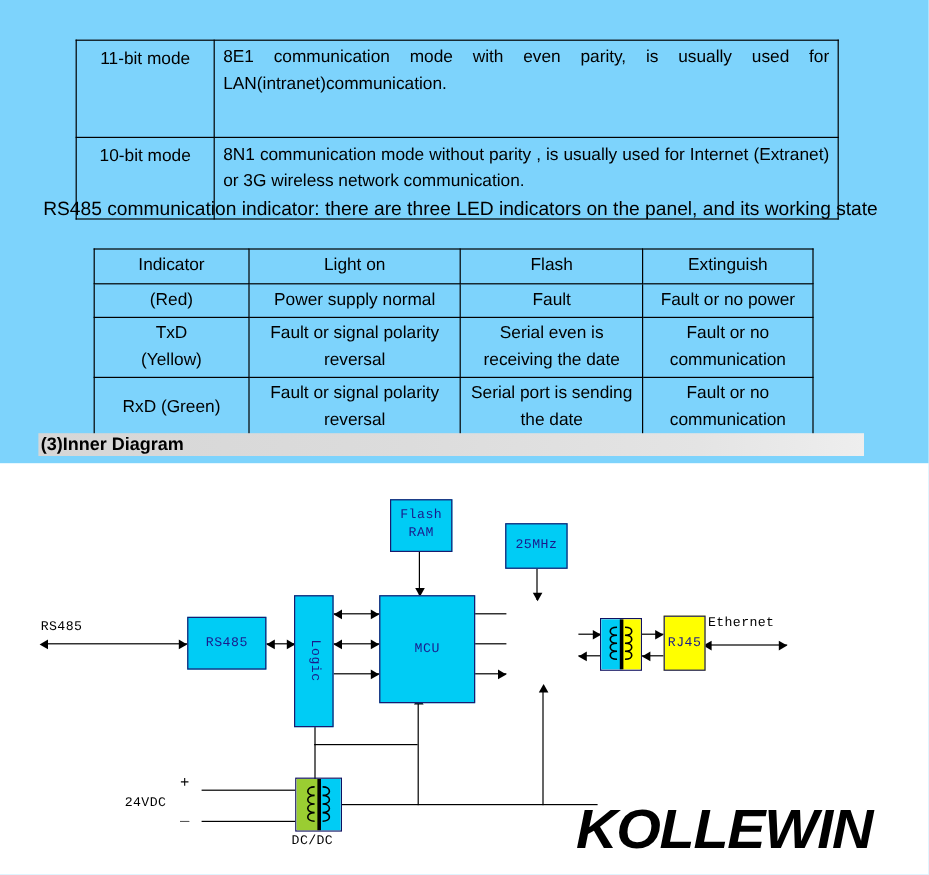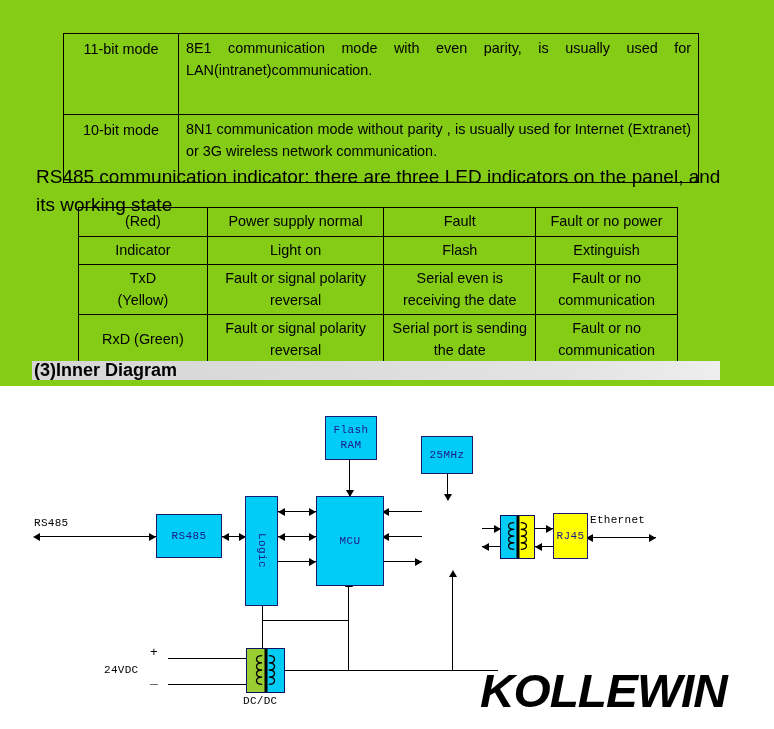--- a/index.html
+++ b/index.html
@@ -6,21 +6,21 @@
   html, body {
     margin: 0; padding: 0;
     width: 774px; height: 729px;
     background: #ffffff;
     font-family: "Liberation Sans", sans-serif;
     overflow: hidden;
   }
   #page {
     position: relative;
     width: 774px; height: 729px;
-    background: #84cc16;
+    background: #7dd3fc;
   }
 
   
   table.doc-table {
     position: absolute;
     border-collapse: collapse;
     font-family: "Liberation Sans", sans-serif;
     color: #000;
   }
   table.doc-table td {
@@ -44,21 +44,21 @@
     text-align-last: left;
   }
   #mode-table tr.r1 td { height: 81px; }
   #mode-table tr.r2 td { height: 68px; }
 
   
   #led-intro {
     position: absolute;
     left: 36px; top: 163px;
     width: 702px;
-    font-size: 19px;
+    font-size: 16px;
     line-height: 1.48;
     text-align: center;
     color: #000;
   }
   #led-intro .line1 { display: block; text-align: left; text-indent: 0; }
   #led-intro .line2 { display: block; text-align: center; }
 
   
   #indicator-table { left: 78px; top: 207px; width: 600px; }
   #indicator-table td {
@@ -77,21 +77,21 @@
   
   #section-heading {
     position: absolute;
     left: 32px; top: 361px;
     width: 688px; height: 19px;
     background: linear-gradient(to right, #d6d6d6 0%, #dcdcdc 45%, #e4e4e4 80%, #eeeeee 100%);
   }
   #section-heading .htext {
     position: absolute;
     left: 2px; top: 0px;
-    font-size: 18px;
+    font-size: 15px;
     font-weight: bold;
     color: #000;
     line-height: 19px;
     white-space: nowrap;
   }
 
   
   #diagram {
     position: absolute;
     left: 0; top: 386px;
@@ -204,30 +204,30 @@
 
   <table id="indicator-table" class="doc-table">
     <colgroup>
         <col class="c1">
         <col class="c2">
         <col class="c3">
         <col class="c4">
       </colgroup>
     <tbody>
       <tr class="one-line">
+        <td>Indicator</td>
+        <td>Light on</td>
+        <td>Flash</td>
+        <td>Extinguish</td>
+      </tr>
+      <tr class="one-line">
         <td>(Red)</td>
         <td>Power supply normal</td>
         <td>Fault</td>
         <td>Fault or no power</td>
-      </tr>
-      <tr class="one-line">
-        <td>Indicator</td>
-        <td>Light on</td>
-        <td>Flash</td>
-        <td>Extinguish</td>
       </tr>
       <tr class="two-line">
         <td>TxD<br>(Yellow)</td>
         <td>Fault or signal polarity reversal</td>
         <td>Serial even is receiving the date</td>
         <td>Fault or no communication</td>
       </tr>
       <tr class="two-line">
         <td>RxD (Green)</td>
         <td>Fault or signal polarity reversal</td>
@@ -316,21 +316,21 @@
     </div>
 
     <div class="blk" id="blk-rs485" style="left:156px; top:128px; width:66px; height:44px;">
       <span>RS485</span>
     </div>
 
     <div class="blk vert" id="blk-logic" style="left:245px; top:110px; width:33px; height:110px;">
       <span>Logic</span>
     </div>
 
-    <div class="blk" id="blk-mcu" style="left:316px; top:110px; width:68px; height:90px;">
+    <div class="blk" id="blk-mcu" style="left:316px; top:110px; width:80px; height:90px;">
       <span>MCU</span>
     </div>
 
 
     <div class="xfmr" id="xfmr-eth" style="left:500px; top:129px; width:35px; height:44px;">
       <div class="half" style="background:#00ccf5;"></div>
       <div class="half" style="background:#ffff00;"></div>
       <svg viewBox="0 0 35 44" preserveAspectRatio="none">
         <path d="M14 7 C6 7,6 14,14 14 C6 14,6 21,14 21 C6 21,6 28,14 28 C6 28,6 35,14 35" fill="none" stroke="#000" stroke-width="1.4"></path>
         <path d="M21 7 C29 7,29 14,21 14 C29 14,29 21,21 21 C29 21,29 28,21 28 C29 28,29 35,21 35" fill="none" stroke="#000" stroke-width="1.4"></path>

